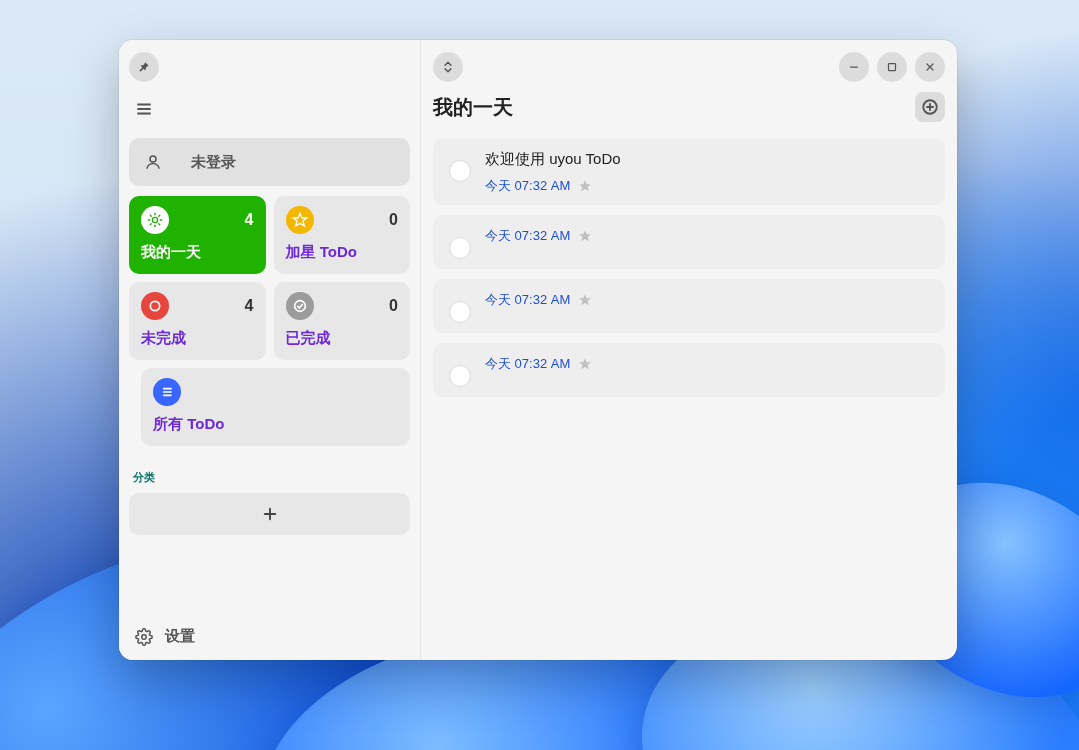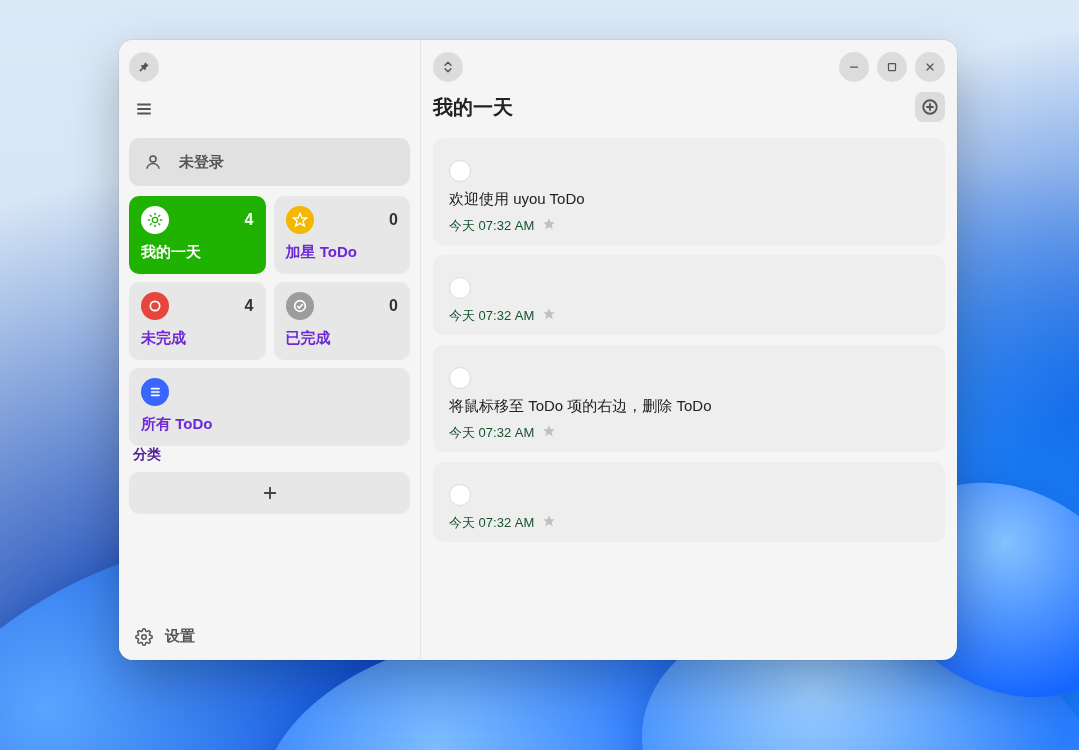--- a/index.html
+++ b/index.html
@@ -59,58 +59,58 @@
   }
   .square-btn {
     width:30px; height:30px; border-radius:8px;
     background:#dcdcdc; display:flex; align-items:center; justify-content:center;
     color:#555; cursor:pointer;
   }
   .hamburger { margin-top:10px; width:30px; height:30px; display:flex; align-items:center; justify-content:center; color:#555; cursor:pointer;}
   .login-row {
     margin-top:14px;
     background:#e1e1e1; border-radius:10px;
-    height:48px; display:flex; align-items:center; gap:16px;
+    height:48px; display:flex; align-items:center; gap:28px;
     padding:0 14px; color:#555; font-size:15px; font-weight:600;
   }
   .login-row .avatar-icon { width:20px;height:20px; display:flex;align-items:center;justify-content:center;}
 
   .cards-grid {
     margin-top:10px;
     display:grid;
     grid-template-columns: 1fr 1fr;
     gap:8px;
   }
   .card {
     background:#e7e7e7;
     border-radius:10px;
     padding:10px 12px 12px 12px;
     height:78px;
     display:flex; flex-direction:column; justify-content:space-between;
     cursor:pointer;
   }
   .card.active { background:#1fb200; color:#fff; }
-  .card.fullw { grid-column:1 / span 2; }
+  .card.fullw { grid-column:1 / span 2;margin-left:12px; }
   .card-top { display:flex; align-items:center; justify-content:space-between; }
   .badge {
     width:28px; height:28px; border-radius:50%;
     display:flex;align-items:center;justify-content:center;
     color:#fff;
   }
   .badge.white { background:#fff; color:#1fb200; }
   .badge.yellow { background:#f3b700; }
   .badge.red { background:#e6463d; }
   .badge.gray { background:#9c9c9c; }
   .badge.blue { background:#3866ff; }
   .card-count { font-weight:700; font-size:16px; color:#333; }
   .card.active .card-count { color:#fff; }
   .card-label { font-weight:700; font-size:15px; color:#6d28d9; }
   .card.active .card-label { color:#fff; }
 
-  .section-label { margin:0 4px 8px 4px; font-weight:700; color:#4c1d95; font-size:14px; }
+  .section-label { margin:24px 4px 8px 4px; font-weight:700; color:#0f766e; font-size:11px; }
   .add-row {
     background:#e7e7e7; border-radius:10px; height:42px;
     display:flex; align-items:center; justify-content:center;
     color:#444; font-size:22px; cursor:pointer;
   }
 
   .sidebar-spacer { flex:1; }
   .settings-row {
     display:flex; align-items:center; gap:12px;
     padding:8px 6px 4px 6px; color:#555; font-size:15px; font-weight:600; cursor:pointer;
@@ -127,29 +127,29 @@
   .win-ctrls { display:flex; gap:8px; }
   .main-header {
     margin-top:8px;
     display:flex; align-items:center; justify-content:space-between;
   }
   .main-title { font-size:20px; font-weight:700; color:#222; }
   .todo-list { margin-top:16px; display:flex; flex-direction:column; gap:10px; }
   .todo-item {
     background:#eeeeee; border-radius:10px;
     padding:12px 16px 10px 16px;
-    display:flex; gap:8px; align-items:flex-start;flex-direction:column;
+    display:flex; gap:14px; align-items:flex-start;
   }
   .todo-check {
     width:22px; height:22px; border-radius:50%; background:#fff;
     border:1px solid #dcdcdc; margin-top:10px; flex-shrink:0; cursor:pointer;
   }
   .todo-body { flex:1; display:flex; flex-direction:column; gap:8px; }
   .todo-title { font-size:15px; color:#222; }
-  .todo-meta { display:flex; align-items:flex-start; gap:8px; font-size:13px; color:#14532d; }
+  .todo-meta { display:flex; align-items:center; gap:8px; font-size:13px; color:#1d4ed8; }
   .star-icon { color:#c0c0c0; cursor:pointer; }
   svg { display:block; }
 </style>
 </head>
 <body>
 
 <div class="wallpaper"></div>
 <div class="petal p1"></div>
 <div class="petal p2"></div>
 <div class="petal p3"></div>
@@ -368,21 +368,20 @@
                   <polygon points="12 2 15 9 22 9 16.5 13.5 18.5 21 12 17 5.5 21 7.5 13.5 2 9 9 9"></polygon>
                 </svg>
             </span>
           </div>
         </div>
       </div>
 
       <div class="todo-item">
         <div class="todo-check"></div>
         <div class="todo-body">
-          <span class="todo-title">将鼠标移至 ToDo 项的右边，删除 ToDo</span>
           <div class="todo-meta">
             <span>今天 07:32 AM</span>
             <span class="star-icon">
               <svg width="14" height="14" viewBox="0 0 24 24" fill="currentColor">
                   <polygon points="12 2 15 9 22 9 16.5 13.5 18.5 21 12 17 5.5 21 7.5 13.5 2 9 9 9"></polygon>
                 </svg>
             </span>
           </div>
         </div>
       </div>

